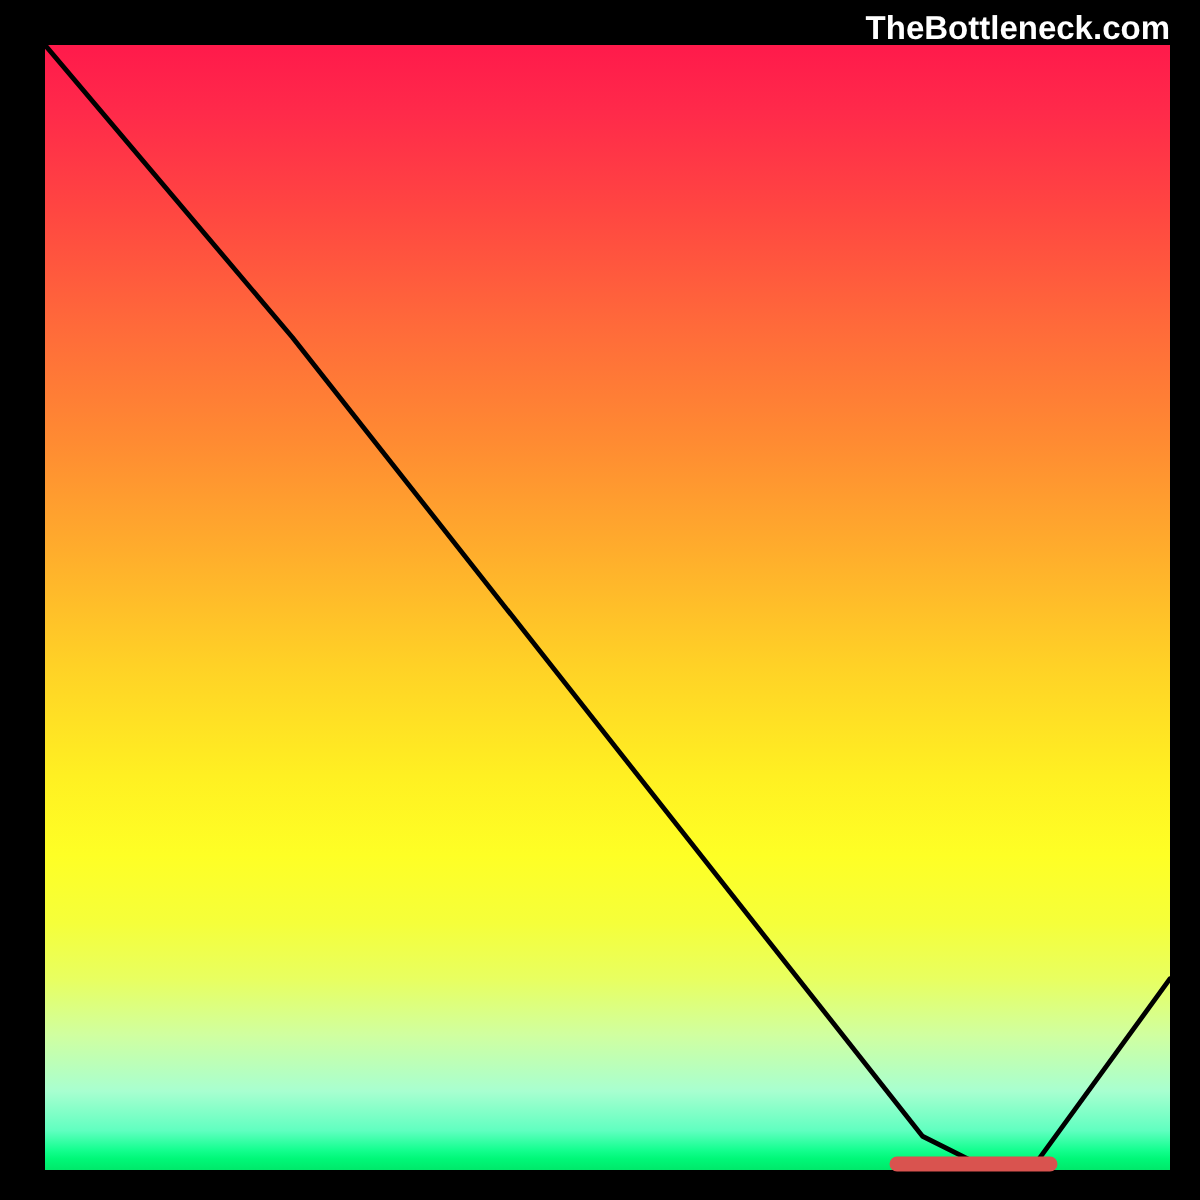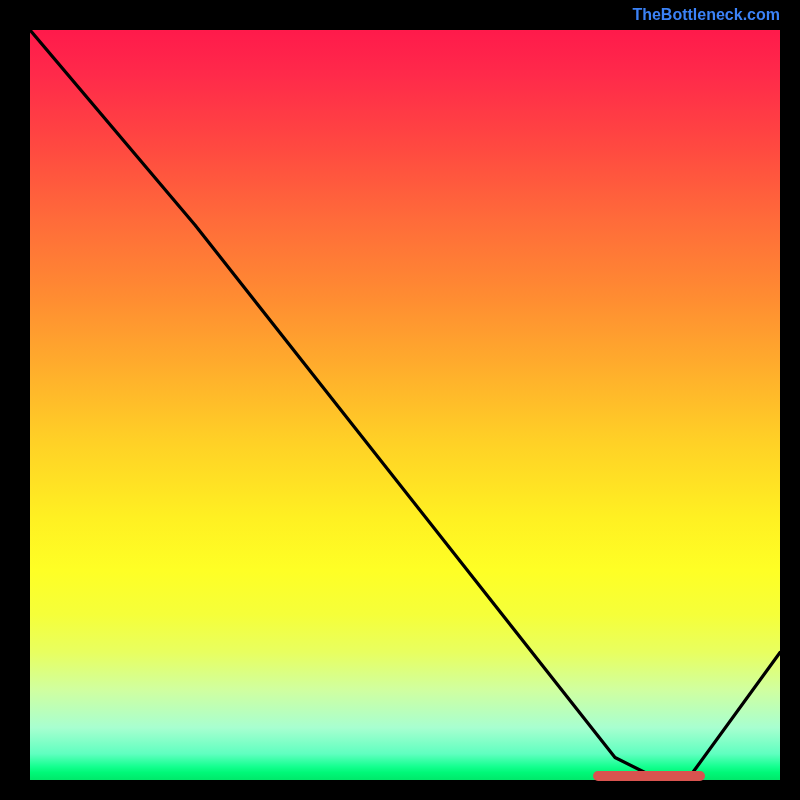--- a/index.html
+++ b/index.html
@@ -7,22 +7,22 @@
     width: 800px;
     height: 800px;
     background: #000;
     position: relative;
     font-family: Arial, sans-serif;
   }
   .watermark {
     position: absolute;
     top: 6px;
     right: 20px;
-    color: #3b82f6;
-    font-size: 16px;
+    color: #ffffff;
+    font-size: 22px;
     font-weight: bold;
     z-index: 10;
   }
   .plot-area {
     position: absolute;
     left: 30px;
     top: 30px;
     width: 750px;
     height: 750px;
     background: linear-gradient(to bottom,

